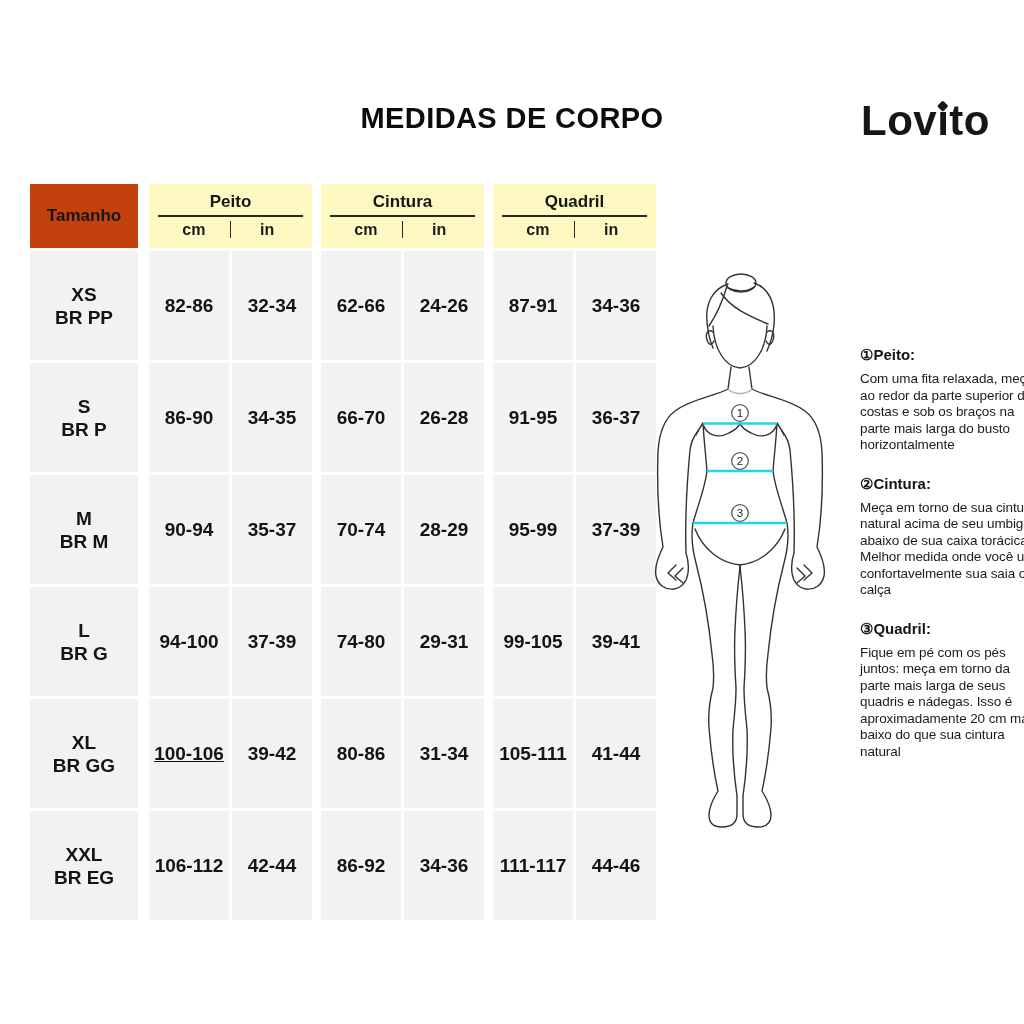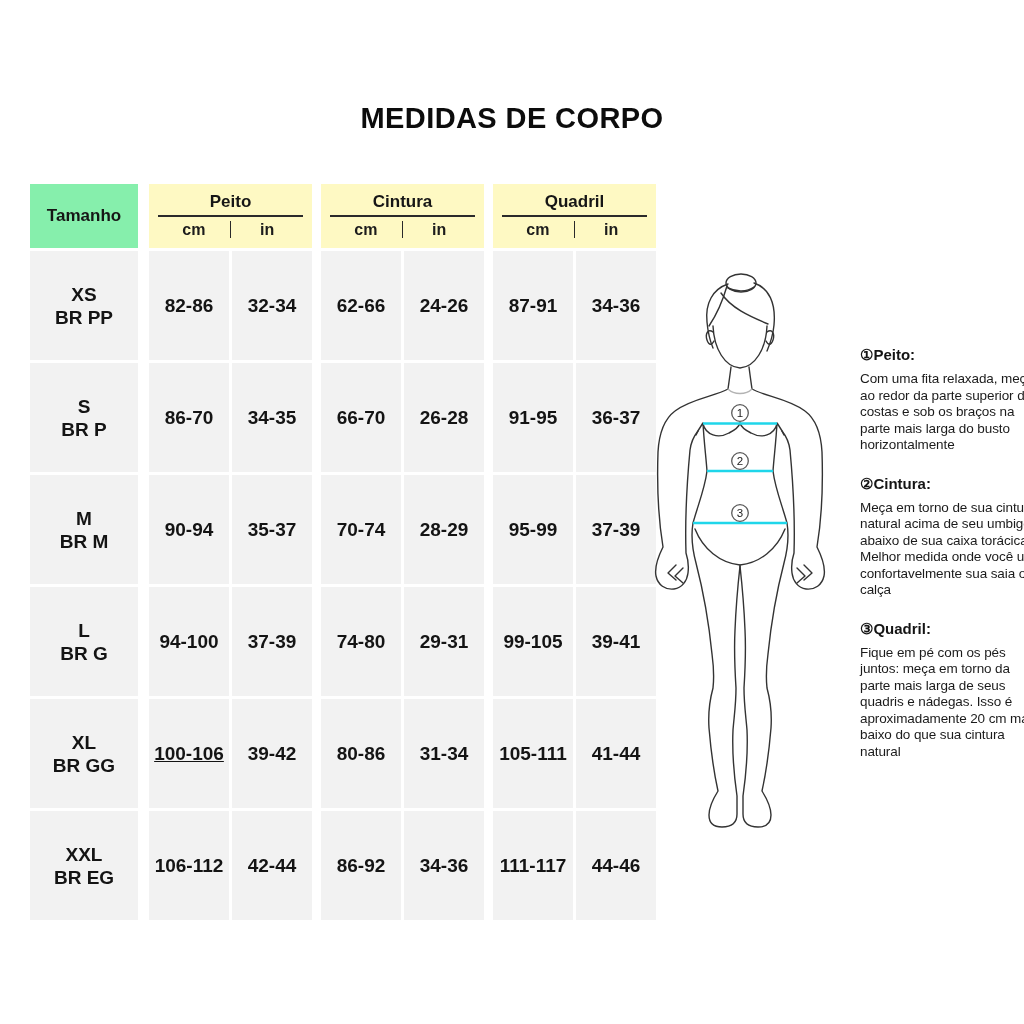--- a/index.html
+++ b/index.html
@@ -12,21 +12,21 @@
   .logo{position:absolute;top:100px;right:34px;font-size:42px;font-weight:bold;
         color:#161616;line-height:1;letter-spacing:.5px;}
   .iwrap{position:relative;display:inline-block;}
   .idot{position:absolute;top:2px;left:2px;width:7.5px;height:7.5px;background:#161616;
         transform:rotate(45deg);border-radius:1.5px;}
 
   
   .size-table{position:absolute;left:30px;top:184px;display:grid;
       grid-template-columns:108px 11px 80px 3px 80px 9px 80px 3px 80px 9px 80px 3px 80px;
       grid-template-rows:64px repeat(6,109px);row-gap:3px;}
-  .th{background:#86efac;}
+  .th{background:#c2410c;}
   .th-size{grid-column:1;grid-row:1;display:flex;align-items:center;justify-content:center;
            font-weight:bold;font-size:17px;color:#161616;}
   .group-head{background:#fef9c3;grid-row:1;display:flex;flex-direction:column;align-items:center;
               justify-content:flex-start;padding:9px 9px 0;box-sizing:border-box;}
   .group-label{font-weight:bold;font-size:17px;color:#161616;line-height:1;}
   .group-rule{height:1.8px;background:#2a2a2a;width:100%;margin:5px 0 4px;}
   .units{display:flex;width:100%;align-items:center;}
   .unit{flex:1;text-align:center;font-weight:bold;font-size:16px;color:#1c1c1c;}
   .unit-divider{width:1.5px;height:17px;background:#2a2a2a;}
   .cell{background:#f2f2f2;display:flex;align-items:center;justify-content:center;
@@ -48,20 +48,21 @@
   .instructions h3{font-size:15px;font-weight:bold;margin:0 0 7px;color:#141414;}
   .instructions p{font-size:13.5px;line-height:16.5px;margin:0 0 21px;letter-spacing:-.1px;}
 </style>
 </head>
 <body>
 
 <div class="page">
 
   <div class="title">MEDIDAS DE CORPO</div>
 
+  <div class="logo"><span>Lov</span><span class="iwrap"><span class="idot"></span><span>ı</span></span><span>to</span></div>
 
   <div class="size-table" id="size-table">
     <div class="th th-size">Tamanho</div>
 
   <div class="th group-head" style="grid-area: 1 / 3 / auto / span 3;">
         <div class="group-label">Peito</div>
         <div class="group-rule"></div>
         <div class="units">
           <div class="unit">cm</div>
           <div class="unit-divider"></div>
@@ -93,21 +94,21 @@
       <div class="cell" style="grid-area: 2 / 3;">82-86</div>
       <div class="cell" style="grid-area: 2 / 5;">32-34</div>
       <div class="cell" style="grid-area: 2 / 7;">62-66</div>
       <div class="cell" style="grid-area: 2 / 9;">24-26</div>
       <div class="cell" style="grid-area: 2 / 11;">87-91</div>
       <div class="cell" style="grid-area: 2 / 13;">34-36</div>
       <div class="cell size-cell" style="grid-area: 3 / 1;">
         <div class="">S</div>
         <div class="">BR P</div>
       </div>
-      <div class="cell" style="grid-area: 3 / 3;">86-70</div>
+      <div class="cell" style="grid-area: 3 / 3;">86-90</div>
       <div class="cell" style="grid-area: 3 / 5;">34-35</div>
       <div class="cell" style="grid-area: 3 / 7;">66-70</div>
       <div class="cell" style="grid-area: 3 / 9;">26-28</div>
       <div class="cell" style="grid-area: 3 / 11;">91-95</div>
       <div class="cell" style="grid-area: 3 / 13;">36-37</div>
       <div class="cell size-cell" style="grid-area: 4 / 1;">
         <div class="">M</div>
         <div class="">BR M</div>
       </div>
       <div class="cell" style="grid-area: 4 / 3;">90-94</div>

